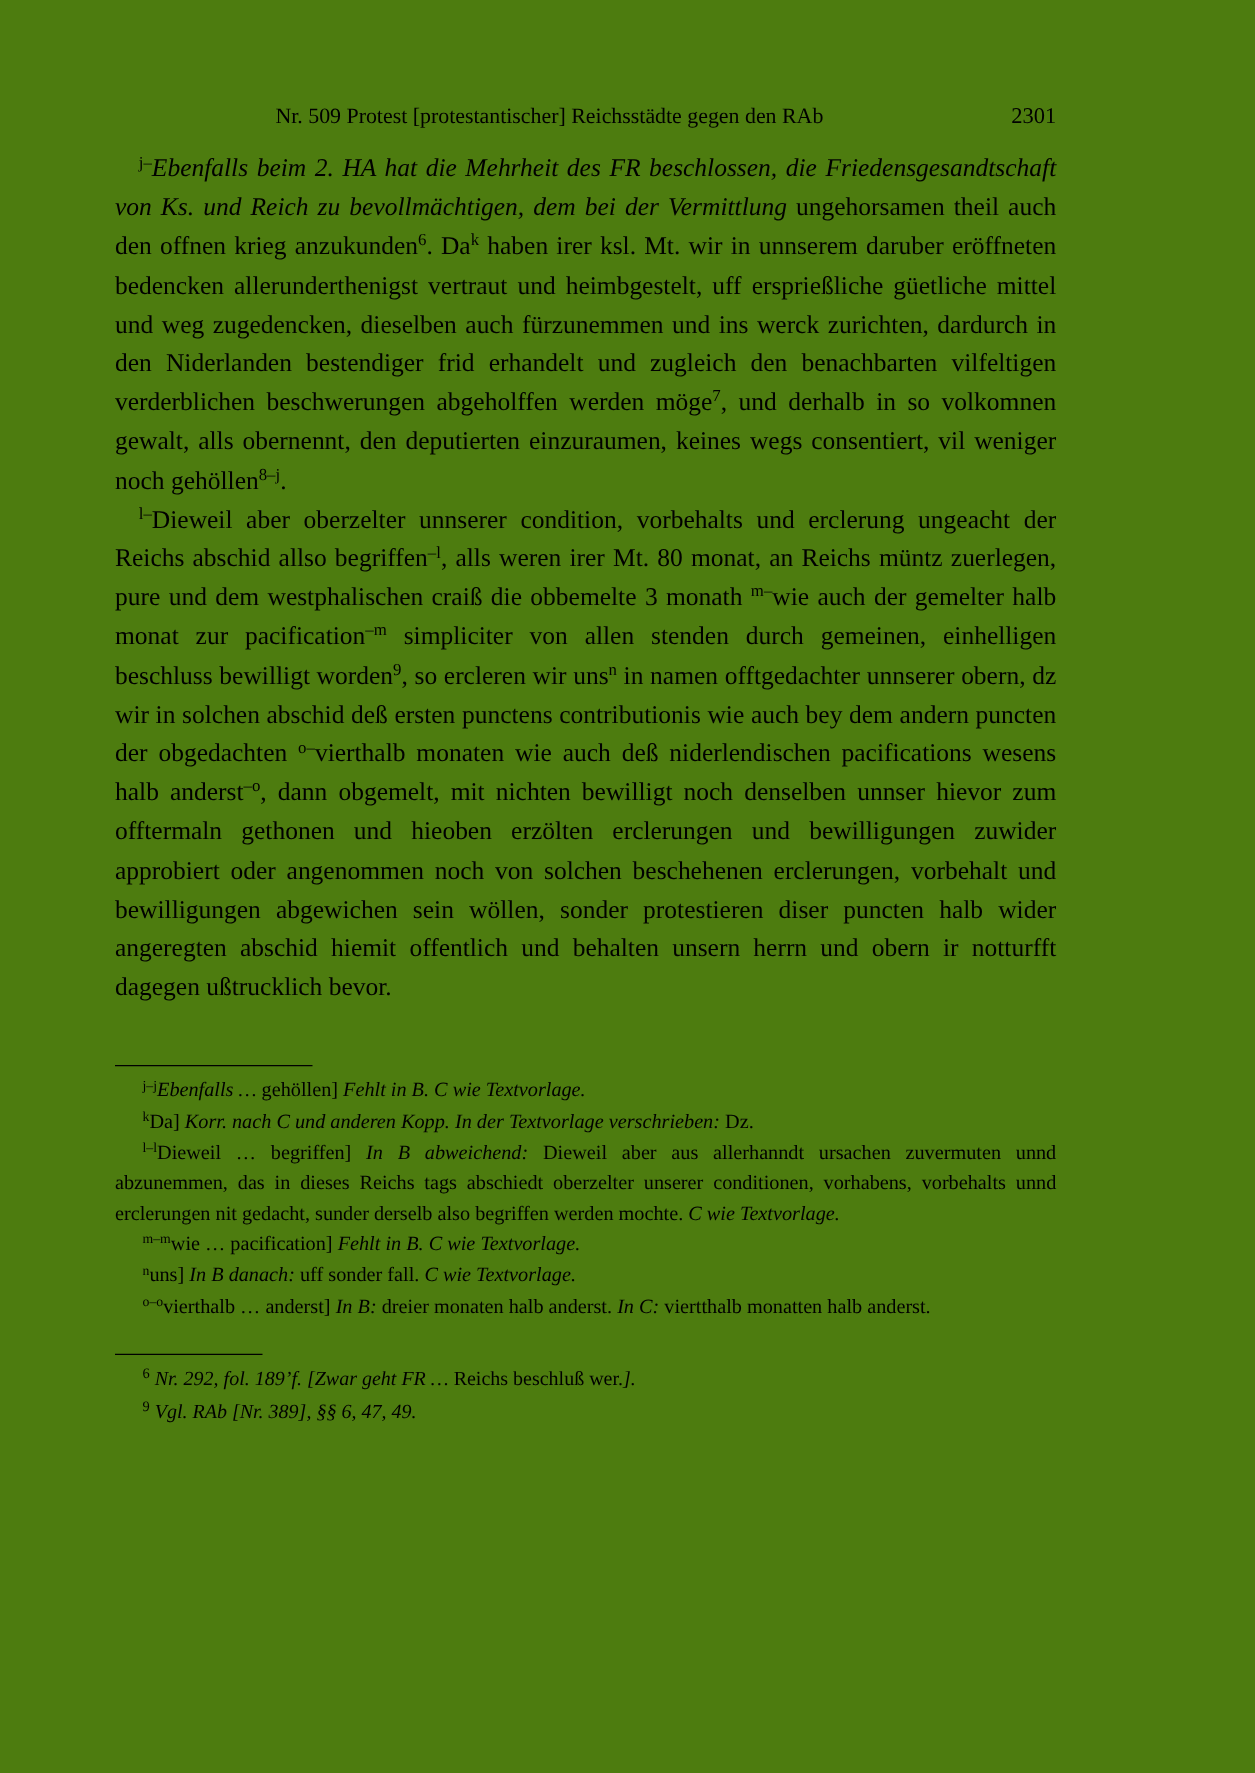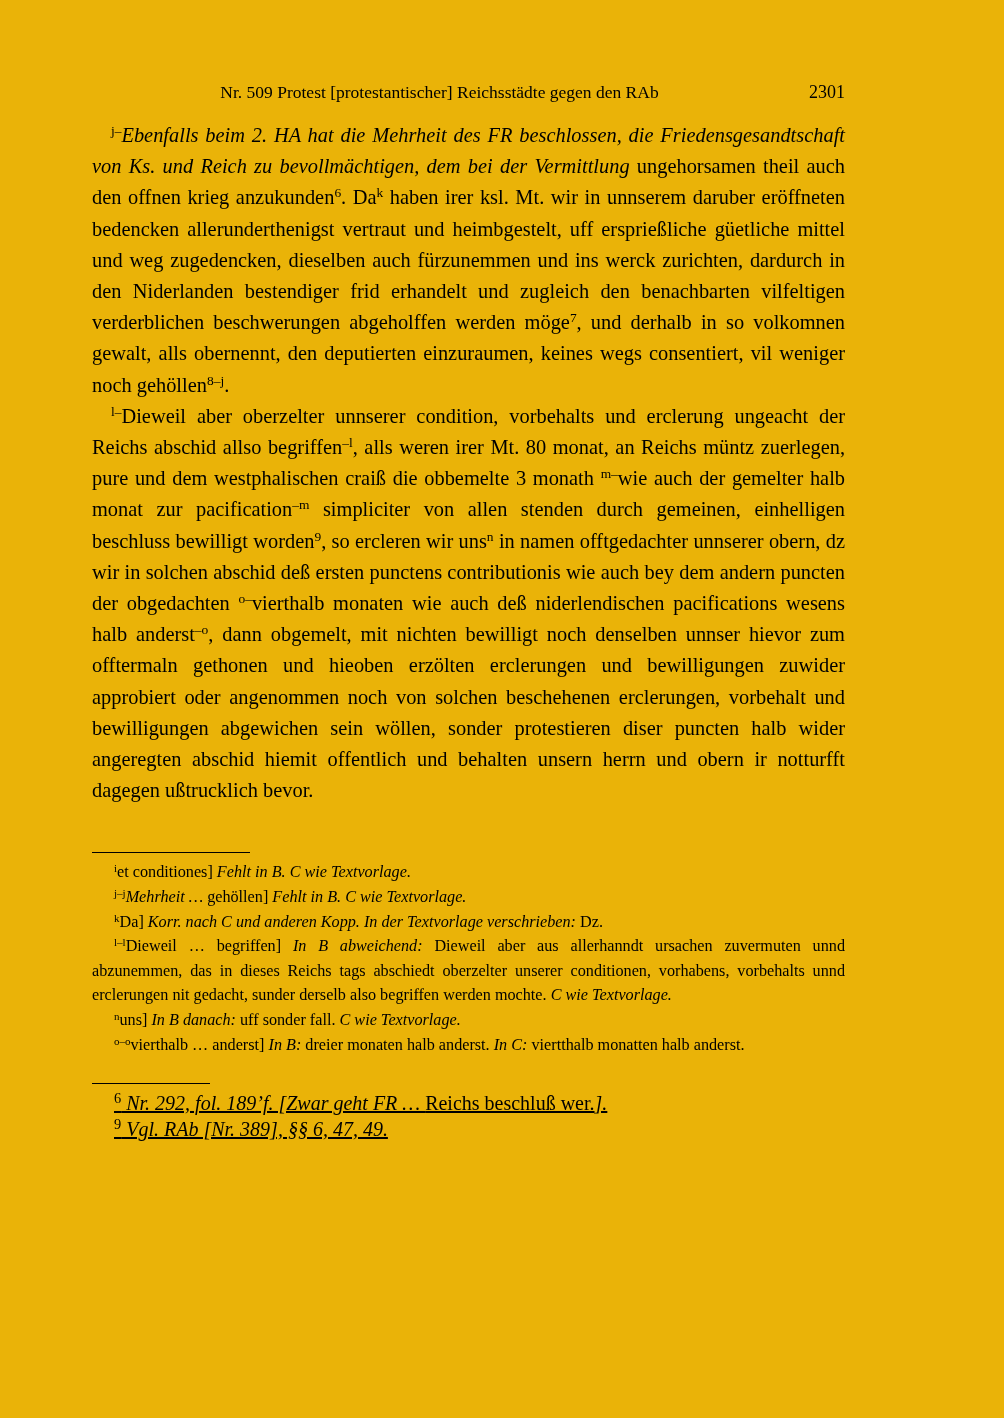--- a/index.html
+++ b/index.html
@@ -8,21 +8,21 @@
     background: #ffffff;
   }
   body {
     font-family: "Liberation Serif", "DejaVu Serif", serif;
     color: #000000;
   }
   .page {
     position: relative;
     width: 1004px;
     height: 1418px;
-    background: #eab308;
+    background: #4d7c0f;
     overflow: hidden;
     box-sizing: border-box;
   }
   .content {
     position: absolute;
     left: 92px;
     top: 0;
     width: 753px;
   }
 
@@ -75,23 +75,22 @@
 
   
   .apparatus {
     margin-top: 46px;
     font-size: 16.2px;
     line-height: 24.6px;
     text-align: justify;
   }
   .apparatus.notes {
     margin-top: 26px;
-    font-size: 20px;
+    font-size: 16px;
     line-height: 25.6px;
-    text-decoration: underline;
   }
   .app-rule {
     border: 0;
     border-top: 1.2px solid #000;
     margin: 0 0 7px 0;
     height: 0;
   }
   .app-rule.letters { width: 158px; }
   .app-rule.numbers { width: 118px; }
   .app-entry {
@@ -130,28 +129,28 @@
 
       <p class="indent"><sup class="mark">j–</sup><i>Ebenfalls beim 2. HA hat die Mehrheit des FR beschlossen, die Friedensgesandtschaft von Ks. und Reich zu bevollmächtigen, dem bei der Vermittlung</i><span> ungehorsamen theil auch den offnen krieg anzukunden</span><sup class="mark">6</sup><span>. Da</span><sup class="mark">k</sup><span> haben irer ksl. Mt. wir in unnserem daruber eröffneten bedencken allerunderthenigst vertraut und heimbgestelt, uff ersprießliche güetliche mittel und weg zugedencken, dieselben auch fürzunemmen und ins werck zurichten, dardurch in den Niderlanden bestendiger frid erhandelt und zugleich den benachbarten vilfeltigen verderblichen beschwerungen abgeholffen werden möge</span><sup class="mark">7</sup><span>, und derhalb in so volkomnen gewalt, alls obernennt, den deputierten einzuraumen, keines wegs consentiert, vil weniger noch gehöllen</span><sup class="mark">8</sup><sup class="mark">–j</sup><span>.</span></p>
 
       <p class="indent"><sup class="mark">l–</sup><span>Dieweil aber oberzelter unnserer condition, vorbehalts und erclerung ungeacht der Reichs abschid allso begriffen</span><sup class="mark">–l</sup><span>, alls weren irer Mt. 80 monat, an Reichs müntz zuerlegen, pure und dem westphalischen craiß die obbemelte 3 monath </span><sup class="mark">m–</sup><span>wie auch der gemelter halb monat zur pacification</span><sup class="mark">–m</sup><span> simpliciter von allen stenden durch gemeinen, einhelligen beschluss bewilligt worden</span><sup class="mark">9</sup><span>, so ercleren wir uns</span><sup class="mark">n</sup><span> in namen offtgedachter unnserer obern, dz wir in solchen abschid deß ersten punctens contributionis wie auch bey dem andern puncten der obgedachten </span><sup class="mark">o–</sup><span>vierthalb monaten wie auch deß niderlendischen pacifications wesens halb anderst</span><sup class="mark">–o</sup><span>, dann obgemelt, mit nichten bewilligt noch denselben unnser hievor zum offtermaln gethonen und hieoben erzölten erclerungen und bewilligungen zuwider approbiert oder angenommen noch von solchen beschehenen erclerungen, vorbehalt und bewilligungen abgewichen sein wöllen, sonder protestieren diser puncten halb wider angeregten abschid hiemit offentlich und behalten unsern herrn und obern ir notturfft dagegen ußtrucklich bevor.</span></p>
 
     </div>
 
     <div class="apparatus">
       <hr class="app-rule letters">
 
-      <p class="app-entry"><sup class="mark">i</sup><span>et conditiones</span><span class="lemma-sep">]</span><i> Fehlt in B. C wie Textvorlage.</i></p>
 
-      <p class="app-entry"><sup class="mark">j–j</sup><i>Mehrheit … </i><span>gehöllen</span><span class="lemma-sep">]</span><i> Fehlt in B. C wie Textvorlage.</i></p>
+      <p class="app-entry"><sup class="mark">j–j</sup><i>Ebenfalls … </i><span>gehöllen</span><span class="lemma-sep">]</span><i> Fehlt in B. C wie Textvorlage.</i></p>
 
       <p class="app-entry"><sup class="mark">k</sup><span>Da</span><span class="lemma-sep">]</span><i> Korr. nach C und anderen Kopp. In der Textvorlage verschrieben:</i><span> Dz.</span></p>
 
       <p class="app-entry"><sup class="mark">l–l</sup><span>Dieweil … begriffen</span><span class="lemma-sep">]</span><i> In B abweichend:</i><span> Dieweil aber aus allerhanndt ursachen zuvermuten unnd abzunemmen, das in dieses Reichs tags abschiedt oberzelter unserer conditionen, vorhabens, vorbehalts unnd erclerungen nit gedacht, sunder derselb also begriffen werden mochte. </span><i>C wie Textvorlage.</i></p>
 
+      <p class="app-entry"><sup class="mark">m–m</sup><span>wie … pacification</span><span class="lemma-sep">]</span><i> Fehlt in B. C wie Textvorlage.</i></p>
 
       <p class="app-entry"><sup class="mark">n</sup><span>uns</span><span class="lemma-sep">]</span><i> In B danach:</i><span> uff sonder fall. </span><i>C wie Textvorlage.</i></p>
 
       <p class="app-entry"><sup class="mark">o–o</sup><span>vierthalb … anderst</span><span class="lemma-sep">]</span><i> In B:</i><span> dreier monaten halb anderst. </span><i>In C:</i><span> viertthalb monatten halb anderst.</span></p>
     </div>
 
     <div class="apparatus notes">
       <hr class="app-rule numbers">
 
       <p class="app-entry"><span class="num-marker">6</span><i> Nr. 292, fol. 189’f. [Zwar geht FR … </i><span>Reichs beschluß wer.</span><i>].</i></p>

